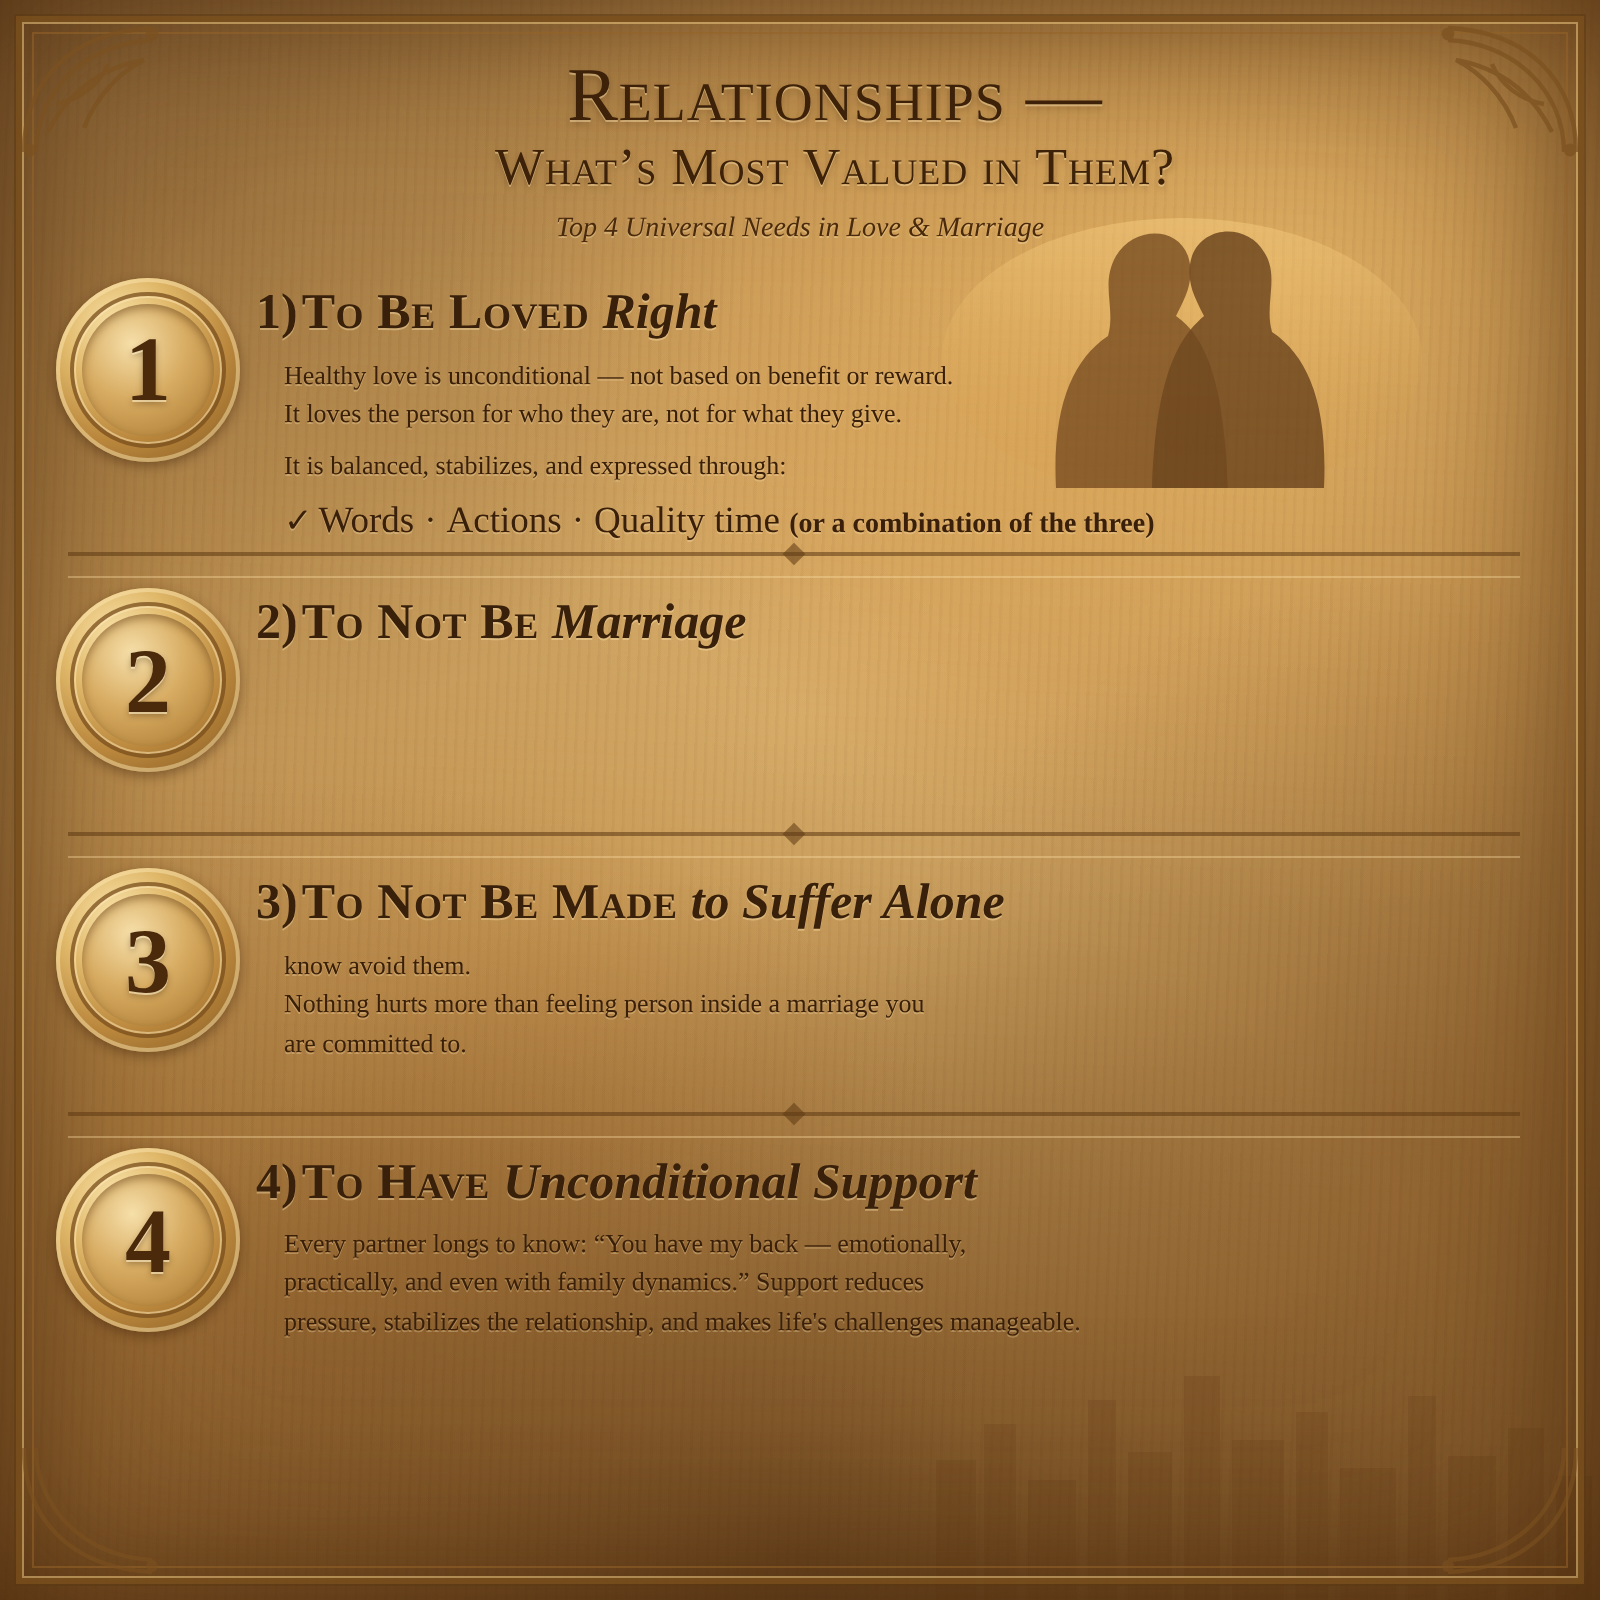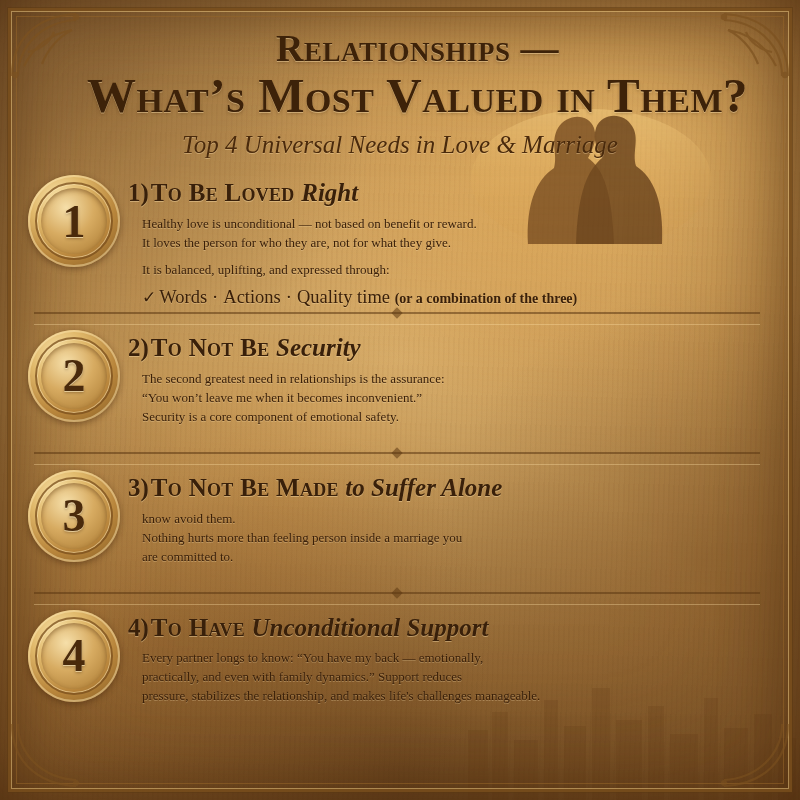--- a/index.html
+++ b/index.html
@@ -105,31 +105,31 @@
   
   #header {
     position: relative;
     z-index: 3;
     padding-top: 28px;
     text-align: center;
     color: #3d2209;
   }
   .title-line {
     font-variant: small-caps;
-    font-weight: 700;
+    font-weight: 400;
     letter-spacing: 0.5px;
     line-height: 1.06;
     text-shadow: 0 1px 0 rgba(255,228,175,0.45), 0 2px 3px rgba(60,32,8,0.25);
     padding-left: 35px;
   }
   #title-1 { font-size: 38px; }
-  #title-2 { font-size: 49px; margin-top: 2px; }
+  #title-2 { font-size: 26px; margin-top: 2px; }
   #subtitle {
     margin-top: 9px;
-    font-size: 25px;
+    font-size: 14px;
     font-style: italic;
     color: #4a2a0c;
     text-shadow: 0 1px 0 rgba(255,230,180,0.35);
   }
 
   
   #sections {
     position: relative;
     z-index: 3;
     margin-top: 14px;
@@ -329,43 +329,38 @@
         <div class="ring2"></div>
         <div class="disc"></div>
         <div class="num">1</div>
       </div>
       <div class="sec-head">
         <span class="numlbl">1)</span><span class="plain">To Be Loved </span><em>Right</em>
       </div>
       <div class="sec-body">
         <p>Healthy love is unconditional — not based on benefit or reward.</p>
         <p>It loves the person for who they are, not for what they give.</p>
-        <p style="margin-top:9px">It is balanced, uplifting, and expressed through:</p>
+        <p style="margin-top:9px">It is balanced, stabilizes, and expressed through:</p>
       </div>
       <div class="bullet-line">
         <span class="chk">✓</span><b>Words</b><span class="sep-dot">·</span><b>Actions</b><span class="sep-dot">·</span><b>Quality time</b> <span class="paren">(or a combination of the three)</span>
       </div>
     </div>
 
     <div class="divider"></div>
 
     <div class="section s2">
       <div class="medallion">
         <div class="ring"></div>
         <div class="ring2"></div>
         <div class="disc"></div>
         <div class="num">2</div>
       </div>
       <div class="sec-head">
-        <span class="numlbl">2)</span><span class="plain">To Not Be </span><em>Security</em>
-      </div>
-      <div class="sec-body">
-        <p>The second greatest need in relationships is the assurance:</p>
-        <p>“You won’t leave me when it becomes inconvenient.”</p>
-        <p>Security is a core component of emotional safety.</p>
+        <span class="numlbl">2)</span><span class="plain">To Not Be </span><em>Marriage</em>
       </div>
     </div>
 
     <div class="divider"></div>
 
     <div class="section s3">
       <div class="medallion">
         <div class="ring"></div>
         <div class="ring2"></div>
         <div class="disc"></div>

